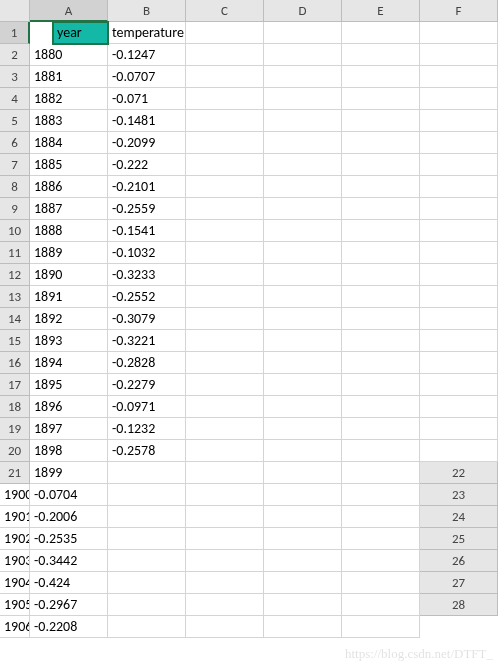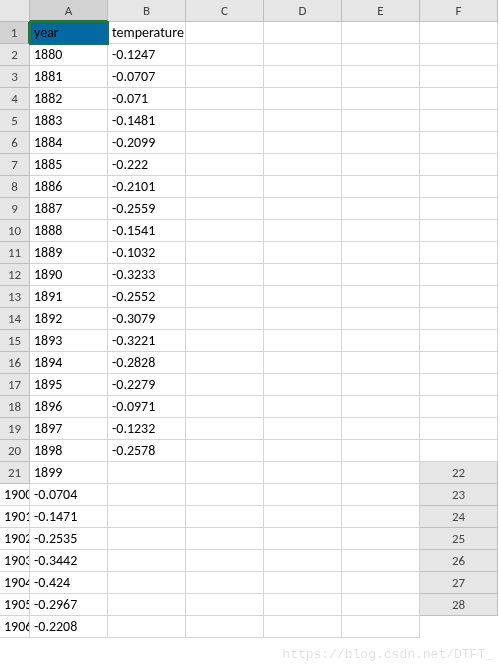--- a/index.html
+++ b/index.html
@@ -51,33 +51,34 @@
       background: #d2d2d2;
       border-bottom: 2px solid #217346;
     }
     .selected-row {
       background: #d2d2d2;
       border-right: 2px solid #217346;
     }
     .selected-cell {
       outline: 2px solid #217346;
       outline-offset: -1px;
-      background: #0369a1;
+      background: #14b8a6;
       position: relative;
       z-index: 2;
+      margin-left: 23px;
     }
     .num { text-align: left; }
     .txt { text-align: left; }
     .watermark {
       position: absolute;
       bottom: 8px;
       right: 8px;
       color: rgba(0,0,0,0.12);
       font-size: 13px;
-      font-family: Liberation Mono, monospace;
+      font-family: Liberation Serif, serif;
       margin-left: 28px;
     }
   </style>
 </head>
 <body>
 
 <div class="sheet" id="sheet">
     <div class="cell corner"></div>
     <div class="cell hdr selected-col">A</div>
     <div class="cell hdr">B</div>
@@ -233,21 +234,21 @@
     <div class="cell txt"></div>
     <div class="cell rowhdr">22</div>
     <div class="cell num">1900</div>
     <div class="cell num">-0.0704</div>
     <div class="cell txt"></div>
     <div class="cell txt"></div>
     <div class="cell txt"></div>
     <div class="cell txt"></div>
     <div class="cell rowhdr">23</div>
     <div class="cell num">1901</div>
-    <div class="cell num">-0.1471</div>
+    <div class="cell num">-0.2006</div>
     <div class="cell txt"></div>
     <div class="cell txt"></div>
     <div class="cell txt"></div>
     <div class="cell txt"></div>
     <div class="cell rowhdr">24</div>
     <div class="cell num">1902</div>
     <div class="cell num">-0.2535</div>
     <div class="cell txt"></div>
     <div class="cell txt"></div>
     <div class="cell txt"></div>

